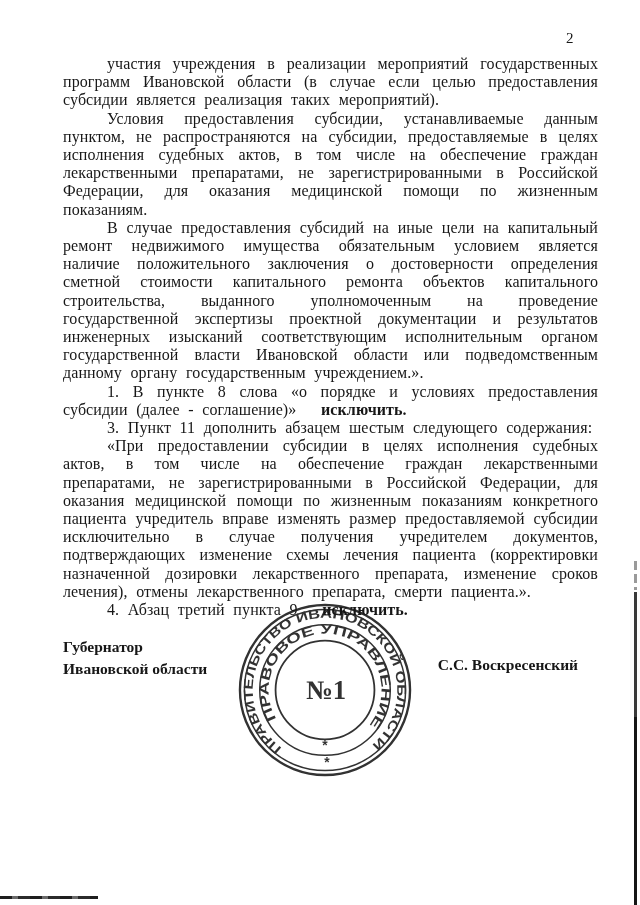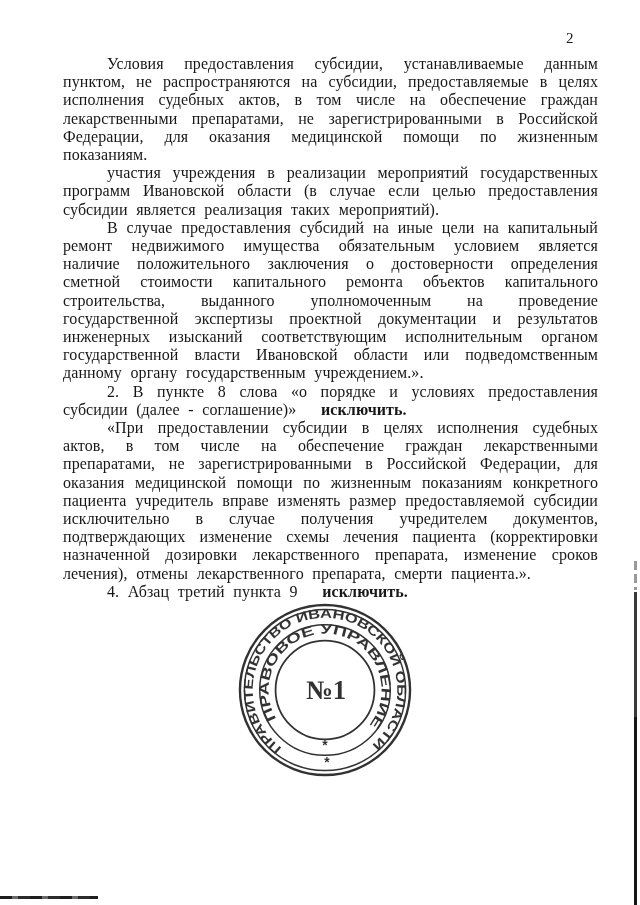--- a/index.html
+++ b/index.html
@@ -90,28 +90,36 @@
   }
 </style>
 </head>
 <body>
 
 <div class="page">
 
   <div class="page-number">2</div>
 
   <div class="body-text">
+    <p><span>участия учреждения в реализации мероприятий государственных программ Ивановской области (в случае если целью предоставления субсидии является реализация таких мероприятий).</span></p>
     <p><span>Условия предоставления субсидии, устанавливаемые данным пунктом, не распространяются на субсидии, предоставляемые в целях исполнения судебных актов, в том числе на обеспечение граждан лекарственными препаратами, не зарегистрированными в Российской Федерации, для оказания медицинской помощи по жизненным показаниям.</span></p>
-    <p><span>участия учреждения в реализации мероприятий государственных программ Ивановской области (в случае если целью предоставления субсидии является реализация таких мероприятий).</span></p>
     <p><span>В случае предоставления субсидий на иные цели на капитальный ремонт недвижимого имущества обязательным условием является наличие положительного заключения о достоверности определения сметной стоимости капитального ремонта объектов капитального строительства, выданного уполномоченным на проведение государственной экспертизы проектной документации и результатов инженерных изысканий соответствующим исполнительным органом государственной власти Ивановской области или подведомственным данному органу государственным учреждением.».</span></p>
-    <p><span>2. В пункте 8 слова «о порядке и условиях предоставления субсидии (далее - соглашение)» </span><span class="excl">исключить.</span></p>
+    <p><span>1. В пункте 8 слова «о порядке и условиях предоставления субсидии (далее - соглашение)» </span><span class="excl">исключить.</span></p>
+    <p><span>3. Пункт 11 дополнить абзацем шестым следующего содержания:</span></p>
     <p><span>«При предоставлении субсидии в целях исполнения судебных актов, в том числе на обеспечение граждан лекарственными препаратами, не зарегистрированными в Российской Федерации, для оказания медицинской помощи по жизненным показаниям конкретного пациента учредитель вправе изменять размер предоставляемой субсидии исключительно в случае получения учредителем документов, подтверждающих изменение схемы лечения пациента (корректировки назначенной дозировки лекарственного препарата, изменение сроков лечения), отмены лекарственного препарата, смерти пациента.».</span></p>
     <p><span>4. Абзац третий пункта 9 </span><span class="excl">исключить.</span></p>
   </div>
 
+  <div class="signature">
+    <div class="sig-title">
+      <div>Губернатор</div>
+      <div>Ивановской области</div>
+    </div>
+    <div class="sig-name">С.С. Воскресенский</div>
+  </div>
 
   <svg class="stamp" viewBox="-90 -90 180 180">
     <g fill="none" stroke="#161616">
       <circle cx="0" cy="0" r="86" stroke-width="2.4"></circle>
       <circle cx="0" cy="0" r="81.5" stroke-width="1.5"></circle>
       <circle cx="0" cy="0" r="66" stroke-width="1.5"></circle>
       <circle cx="0" cy="0" r="50" stroke-width="1.8"></circle>
     </g>
     <defs>
       <path id="outerTextPath" d="M -41.87 59.80 A 73 73 0 1 1 41.87 59.80"></path>

